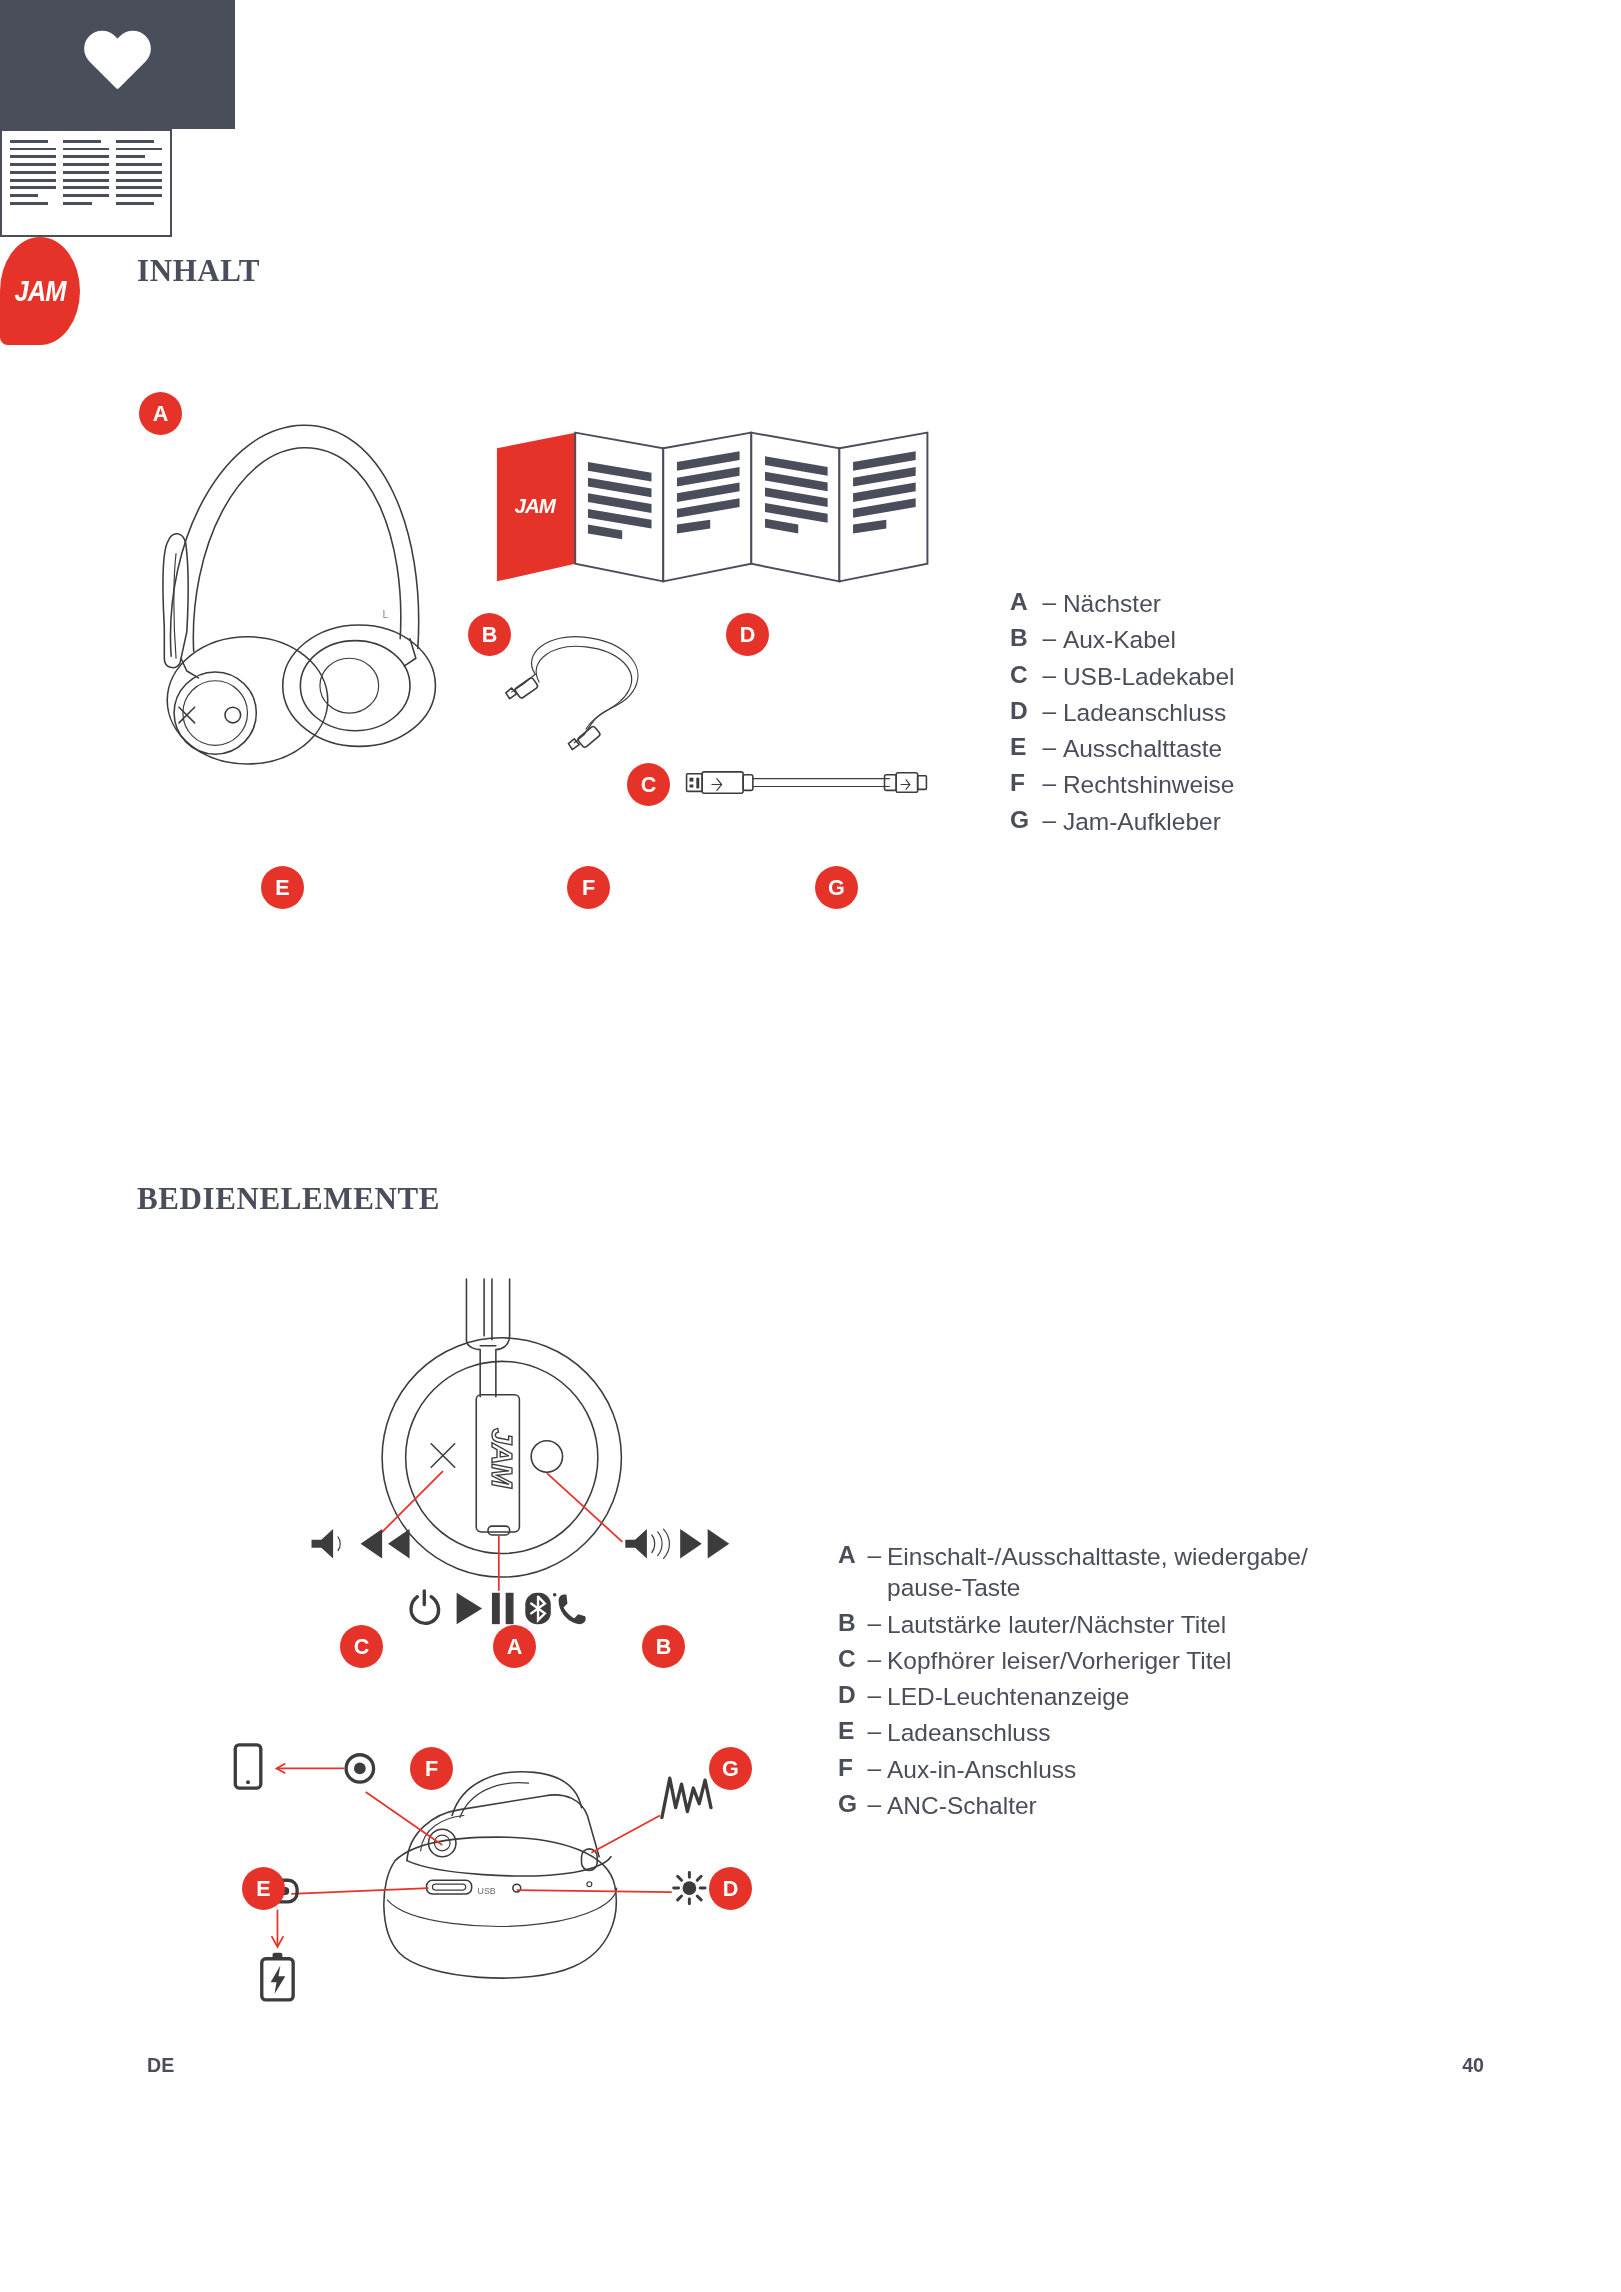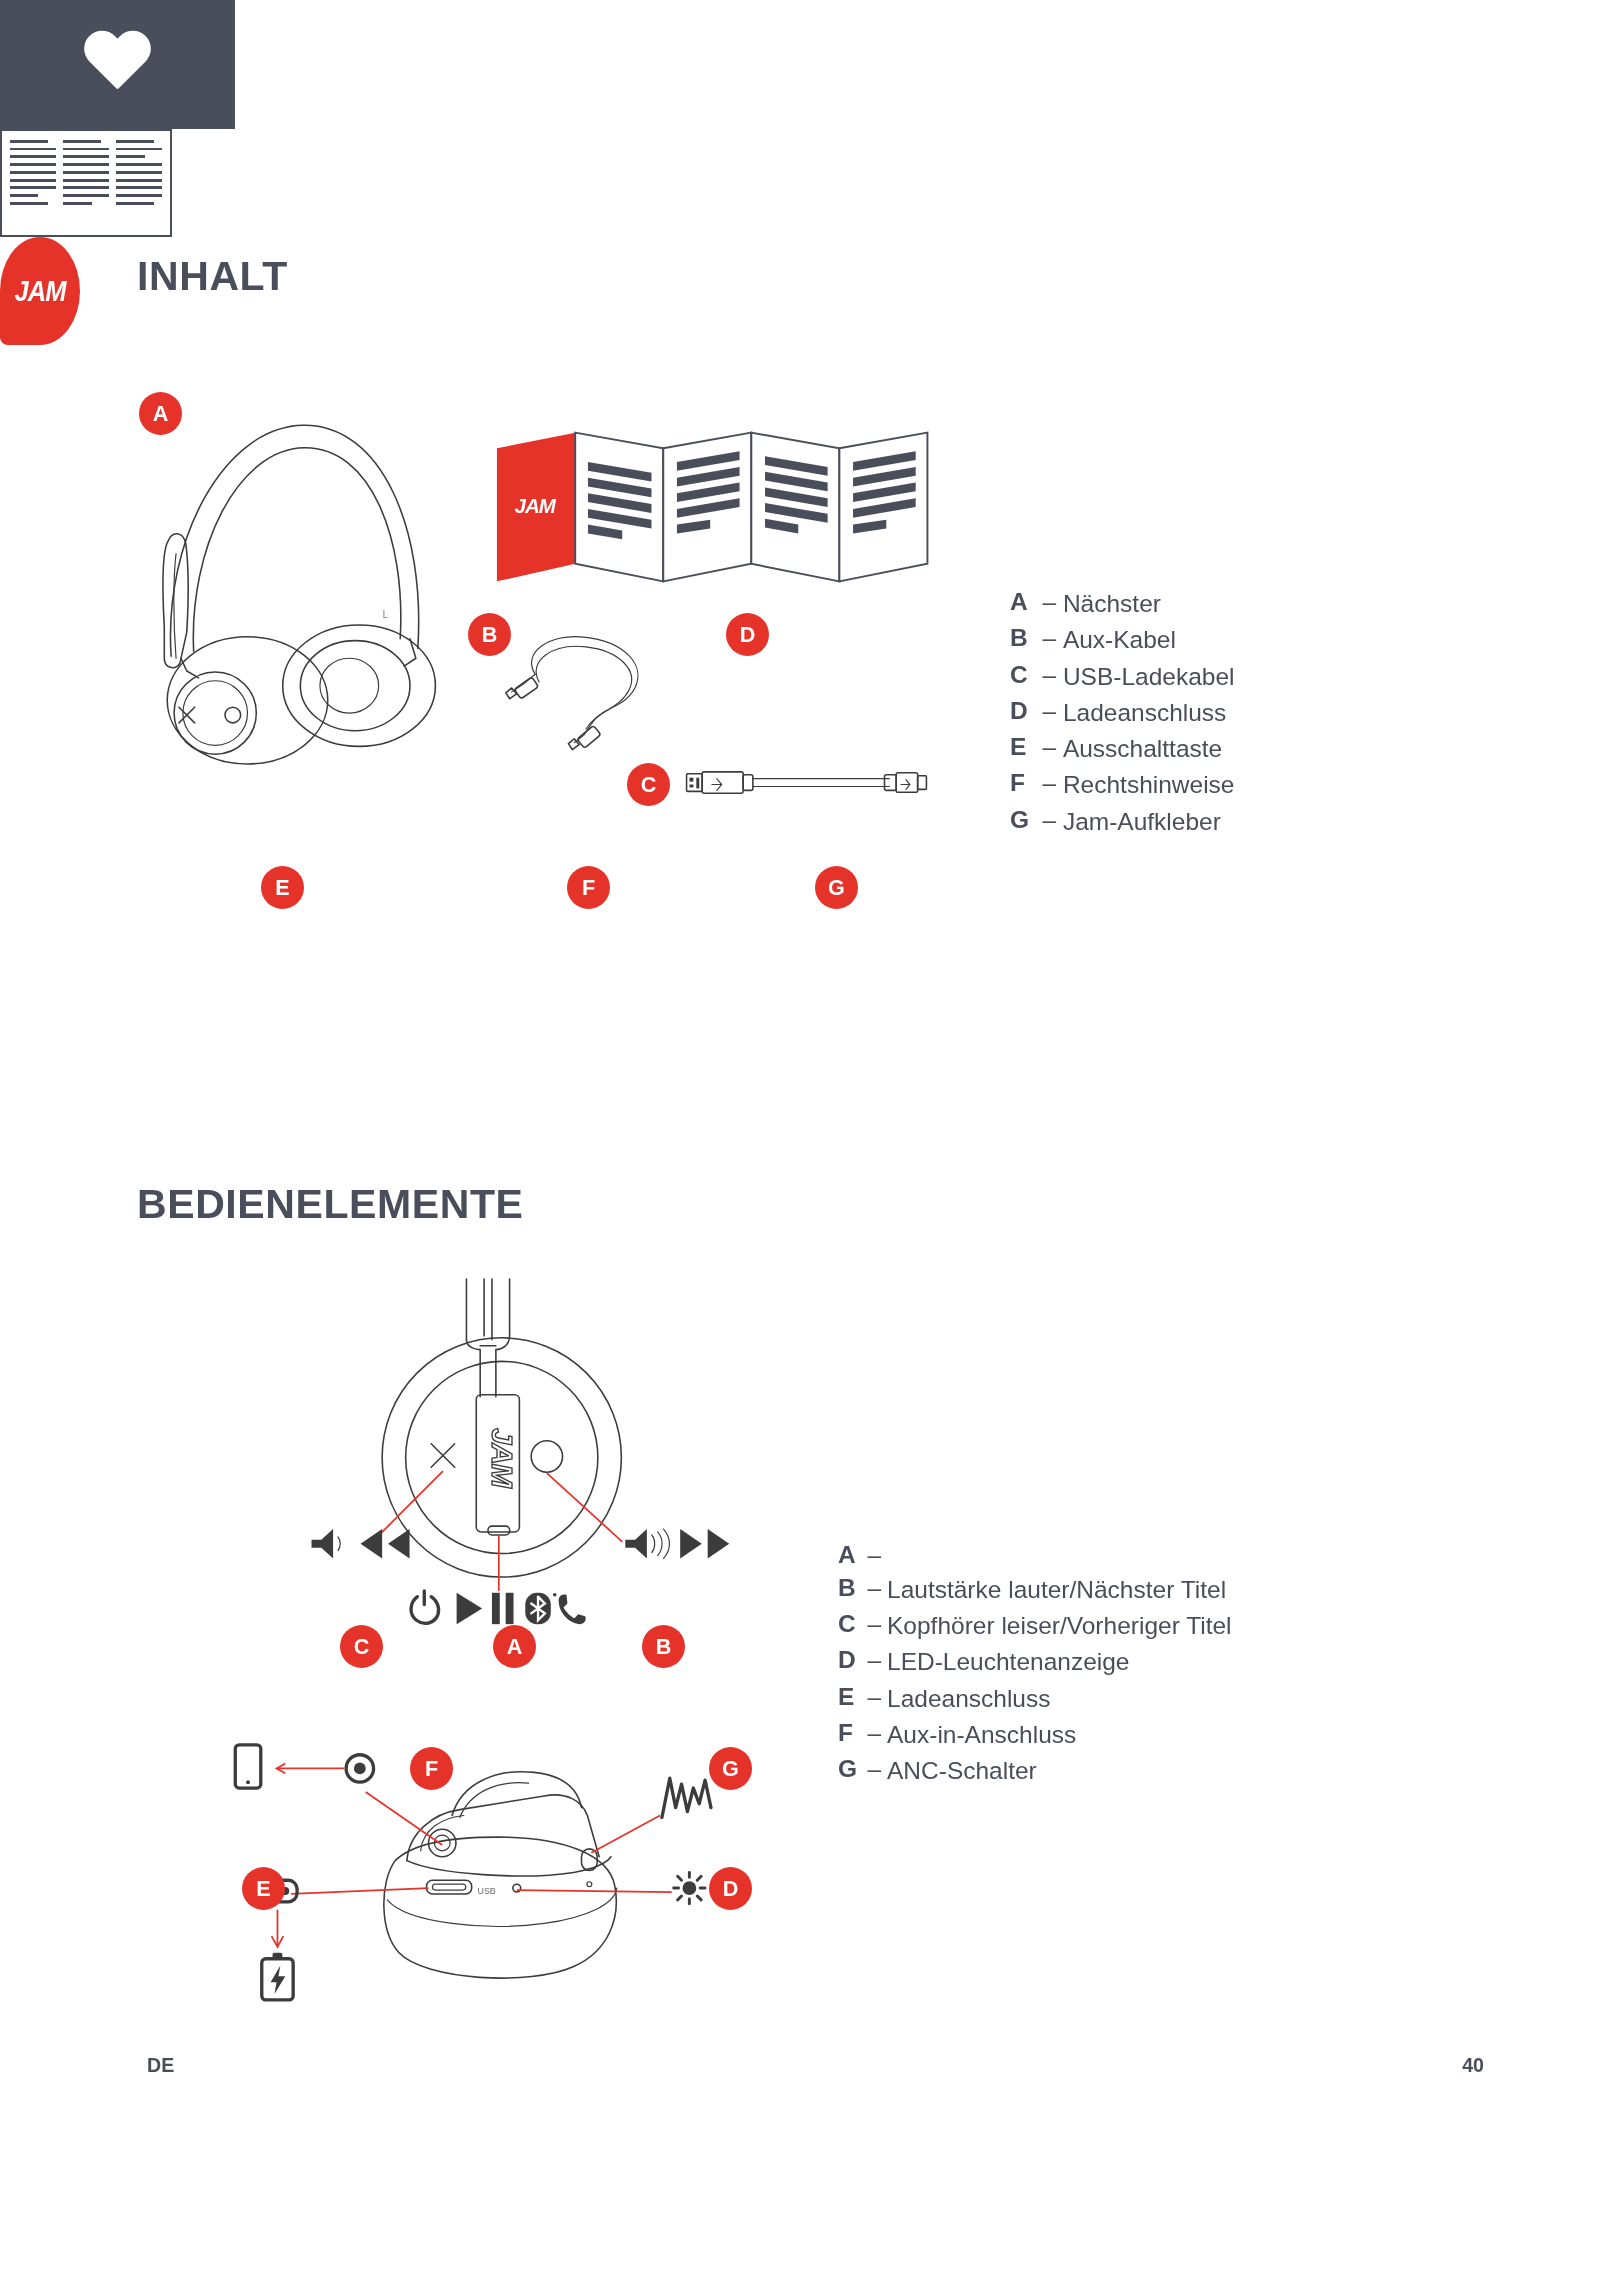--- a/index.html
+++ b/index.html
@@ -8,25 +8,26 @@
     font-family:"Liberation Sans", sans-serif;
     color:#4a4e5a;
     position:relative;
     overflow:hidden;
   }
   .page { position:absolute; inset:0; }
 
   
   .section-heading{
     position:absolute;
-    font-size:41px;
+    font-size:31px;
     font-weight:bold;
     letter-spacing:0.6px;
     color:#4a4e5a;
     white-space:nowrap;
+    font-family:Liberation Serif, serif;
   }
   #heading-inhalt{ left:137px; top:253px; }
   #heading-bedien{ left:137px; top:1181px; }
 
   
   .badge{
     position:absolute;
     width:43px; height:43px;
     border-radius:50%;
     background:#e63329;
@@ -508,20 +509,22 @@
 
   <div class="badge" style="left:410px; top:1747px;">F</div>
   <div class="badge" style="left:709px; top:1747px;">G</div>
   <div class="badge" style="left:242px; top:1867px;">E</div>
   <div class="badge" style="left:709px; top:1867px;">D</div>
 
   <div class="legend" id="legend-controls">
     <div class="legend-row">
       <span class="legend-key">A</span>
       <span class="legend-dash">–</span>
+      <span class="legend-val">Einschalt-/Ausschalttaste, wiedergabe/
+pause-Taste</span>
     </div>
     <div class="legend-row">
       <span class="legend-key">B</span>
       <span class="legend-dash">–</span>
       <span class="legend-val">Lautstärke lauter/Nächster Titel</span>
     </div>
     <div class="legend-row">
       <span class="legend-key">C</span>
       <span class="legend-dash">–</span>
       <span class="legend-val">Kopfhörer leiser/Vorheriger Titel</span>

